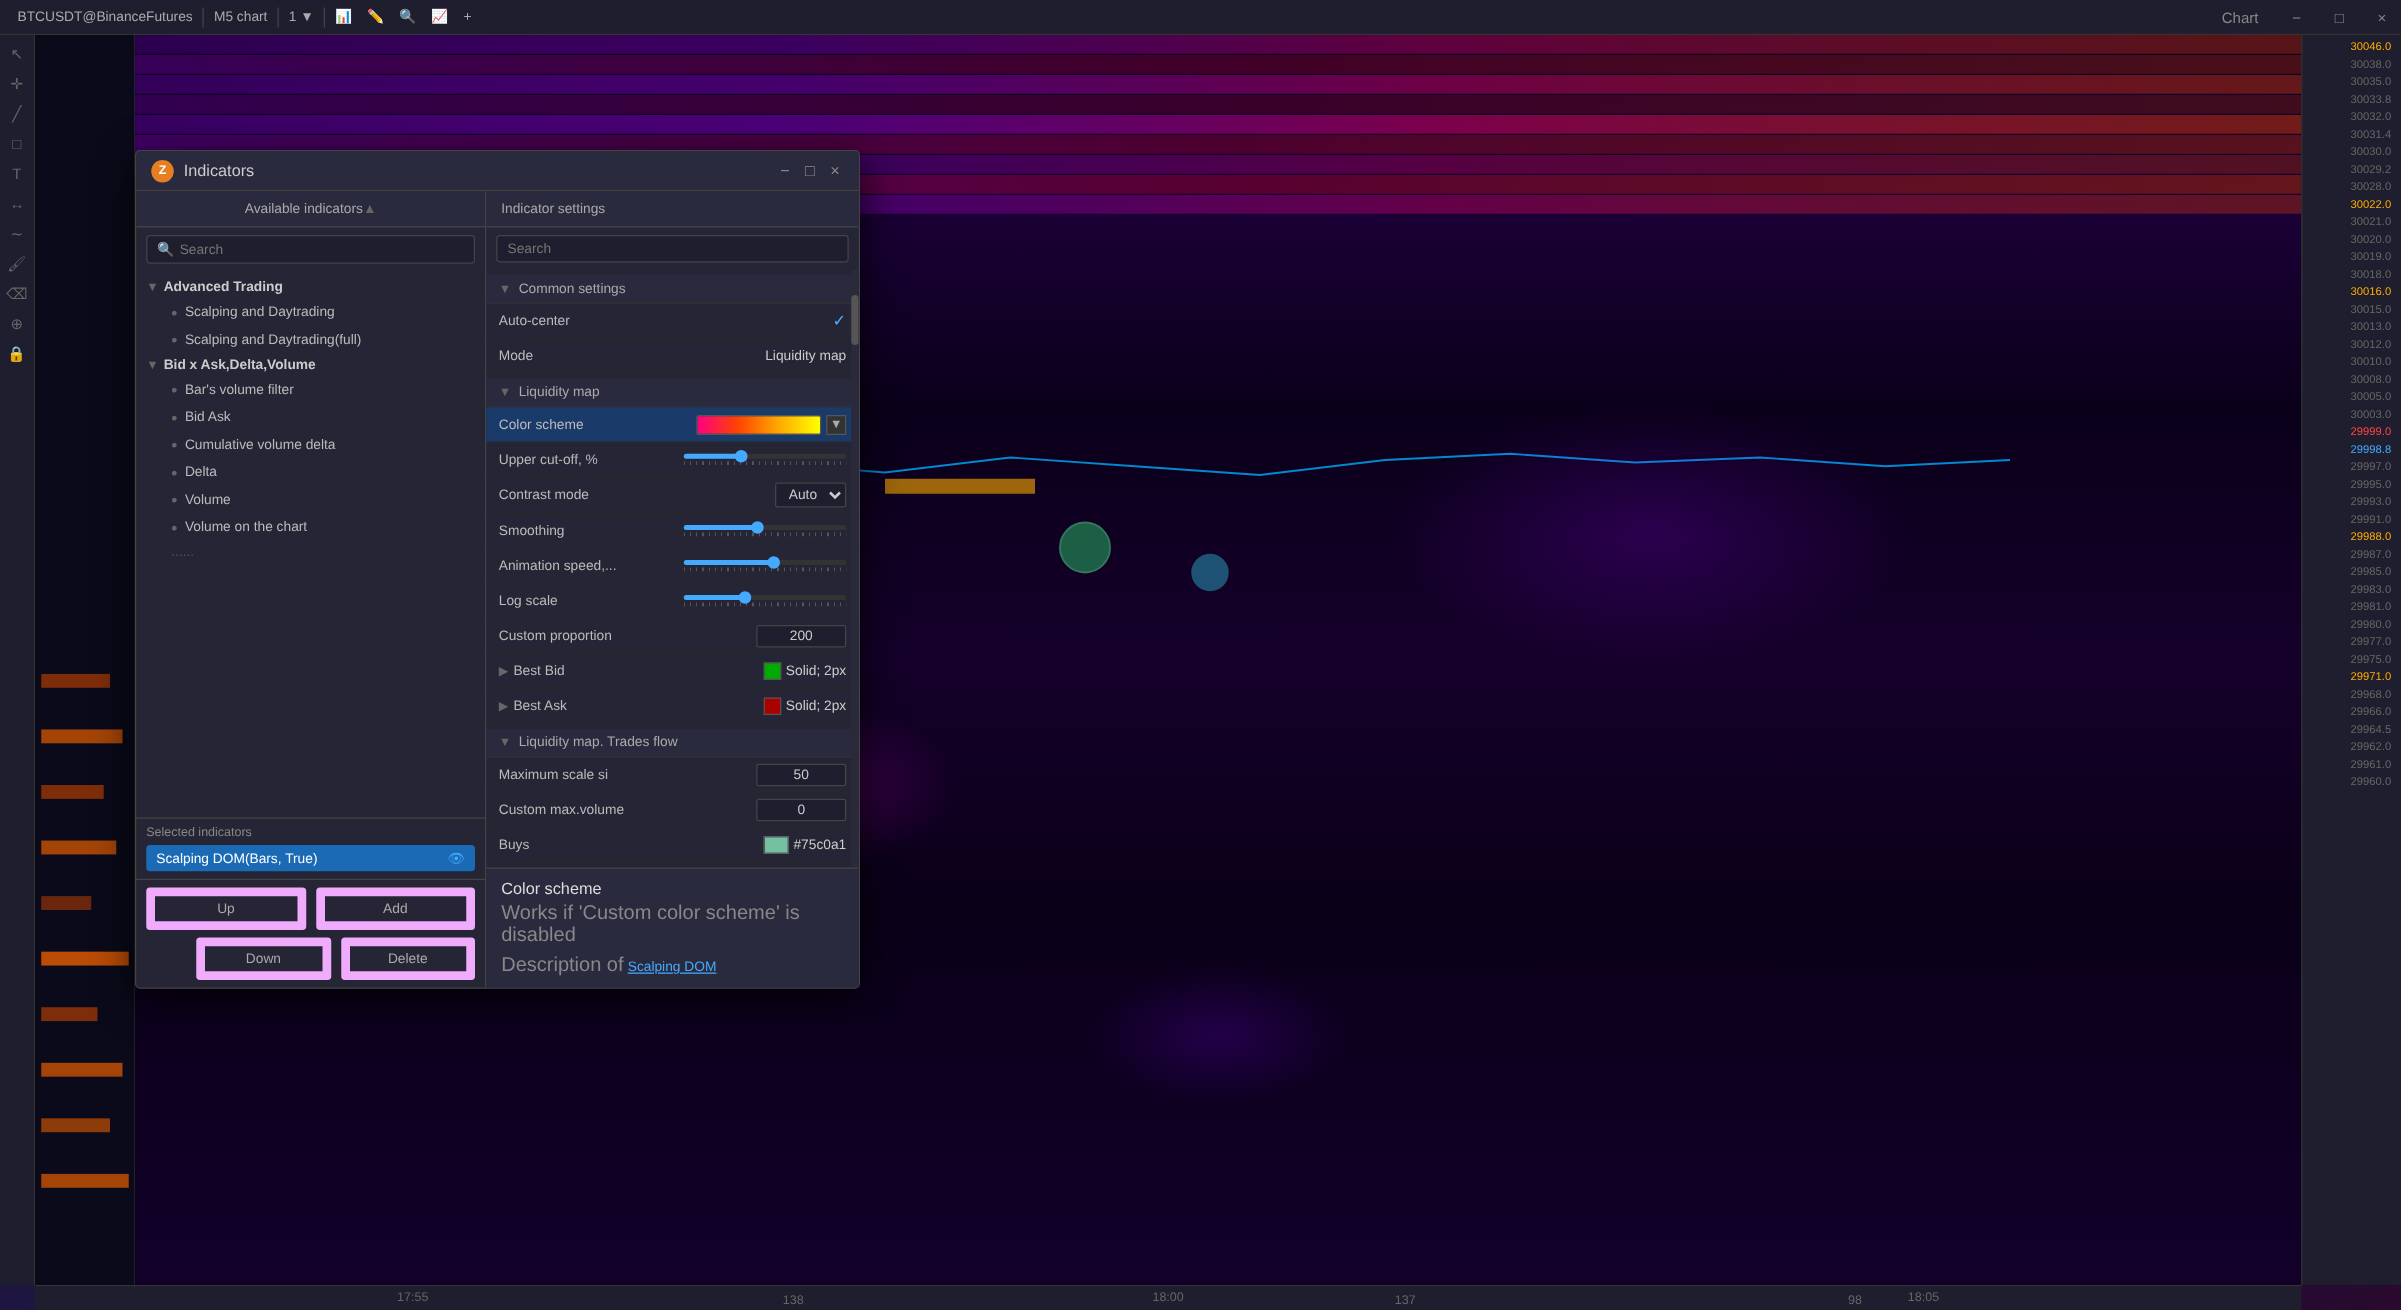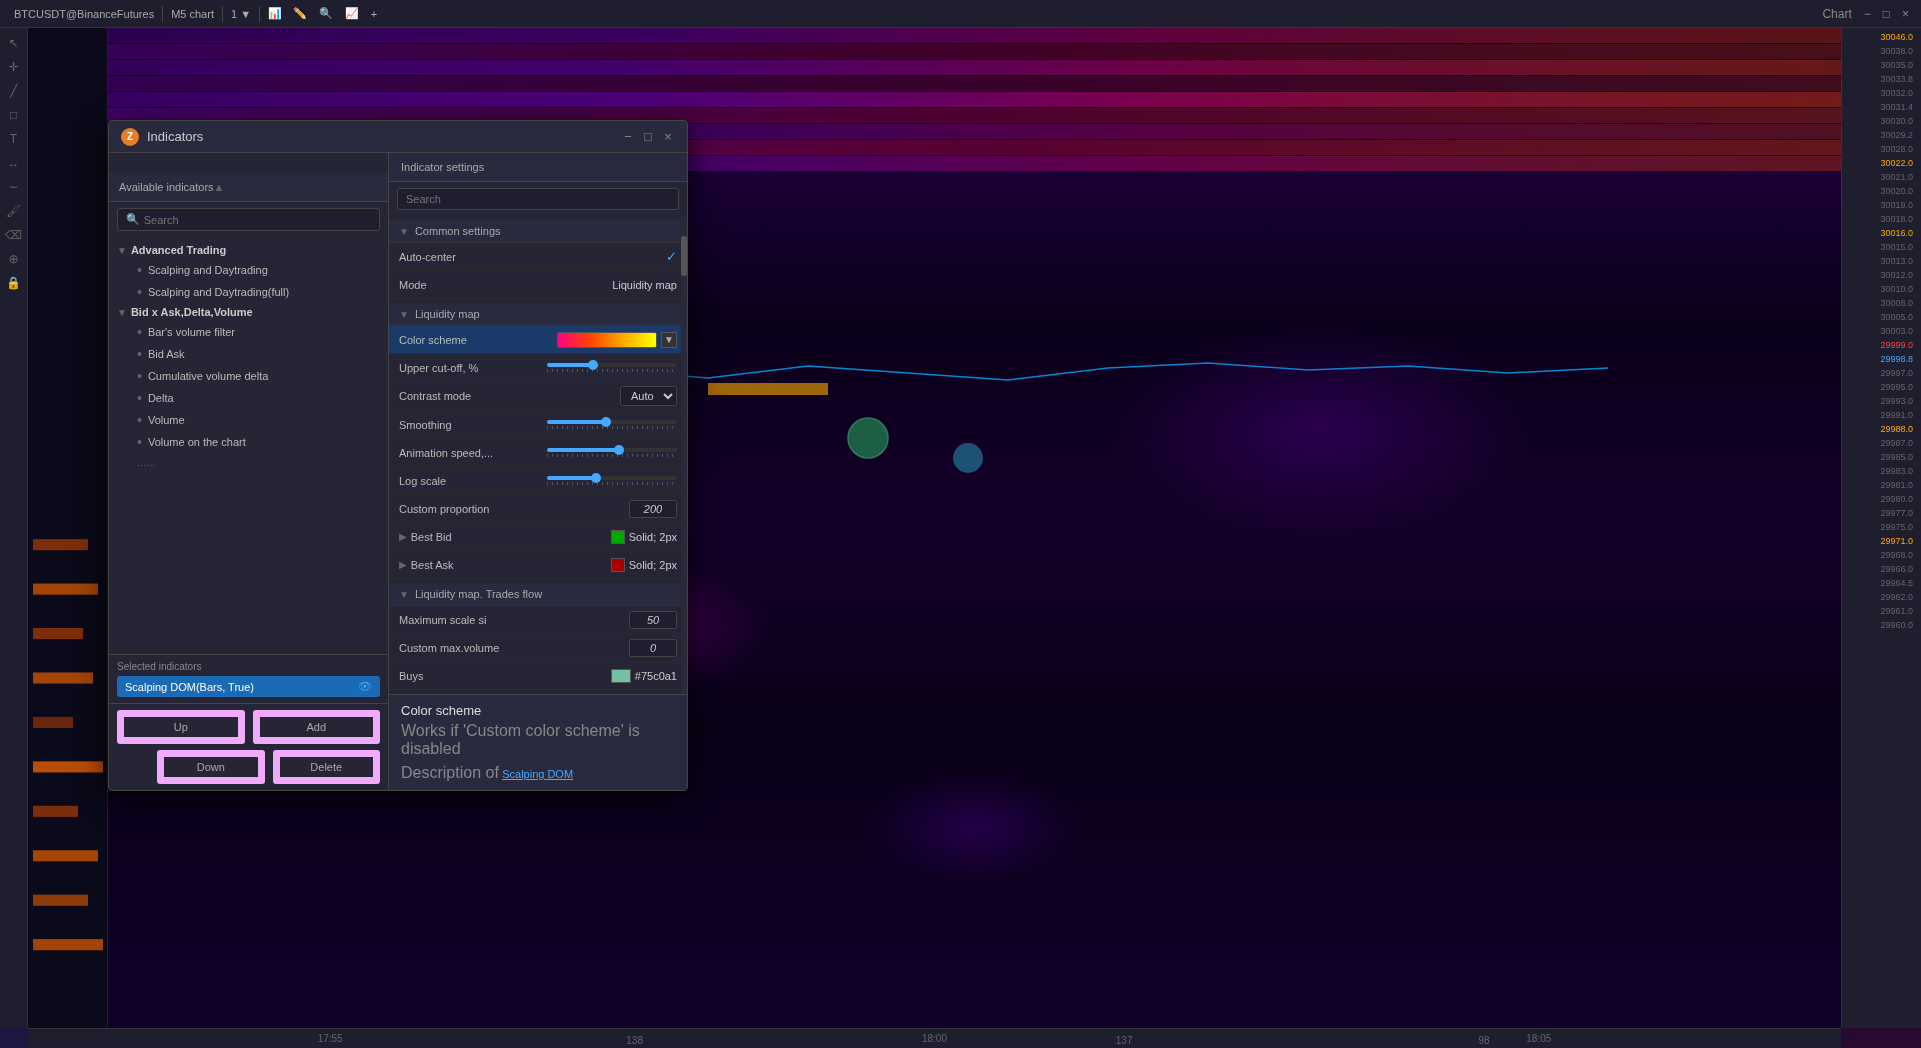--- a/index.html
+++ b/index.html
@@ -43,21 +43,21 @@
     .toolbar-sep {
       width: 1px;
       height: 16px;
       background: #444;
       margin: 0 2px;
     }
     .toolbar-right {
       margin-left: auto;
       display: flex;
       align-items: center;
-      gap: 4px;
+      gap: 19px;
     }
     .toolbar-btn {
       color: #888;
       cursor: pointer;
       padding: 2px 4px;
       font-size: 12px;
     }
 
     
     .left-sidebar {
@@ -210,22 +210,21 @@
       flex-direction: column;
     }
     .panel-header {
       padding: 8px 10px;
       background: #2a2a3e;
       border-bottom: 1px solid #444;
       font-size: 11px;
       color: #aaa;
       display: flex;
       align-items: center;
-      justify-content: flex-start;
-      margin-top: 20px;
+      justify-content: center;
     }
     .search-box {
       margin: 6px 8px;
       background: #1e1e2e;
       border: 1px solid #444;
       border-radius: 3px;
       padding: 4px 8px;
       color: #888;
       font-size: 11px;
       display: flex;
@@ -452,23 +451,22 @@
     }
 
     
     .num-input {
       background: #1e1e2e;
       border: 1px solid #444;
       color: #ccc;
       padding: 2px 6px;
       font-size: 11px;
       border-radius: 2px;
-      width: 48px;
+      width: 72px;
       text-align: center;
-      font-style: italic;
     }
 
     
     .line-style {
       display: flex;
       align-items: center;
       gap: 4px;
     }
     .line-color-box {
       width: 14px;

